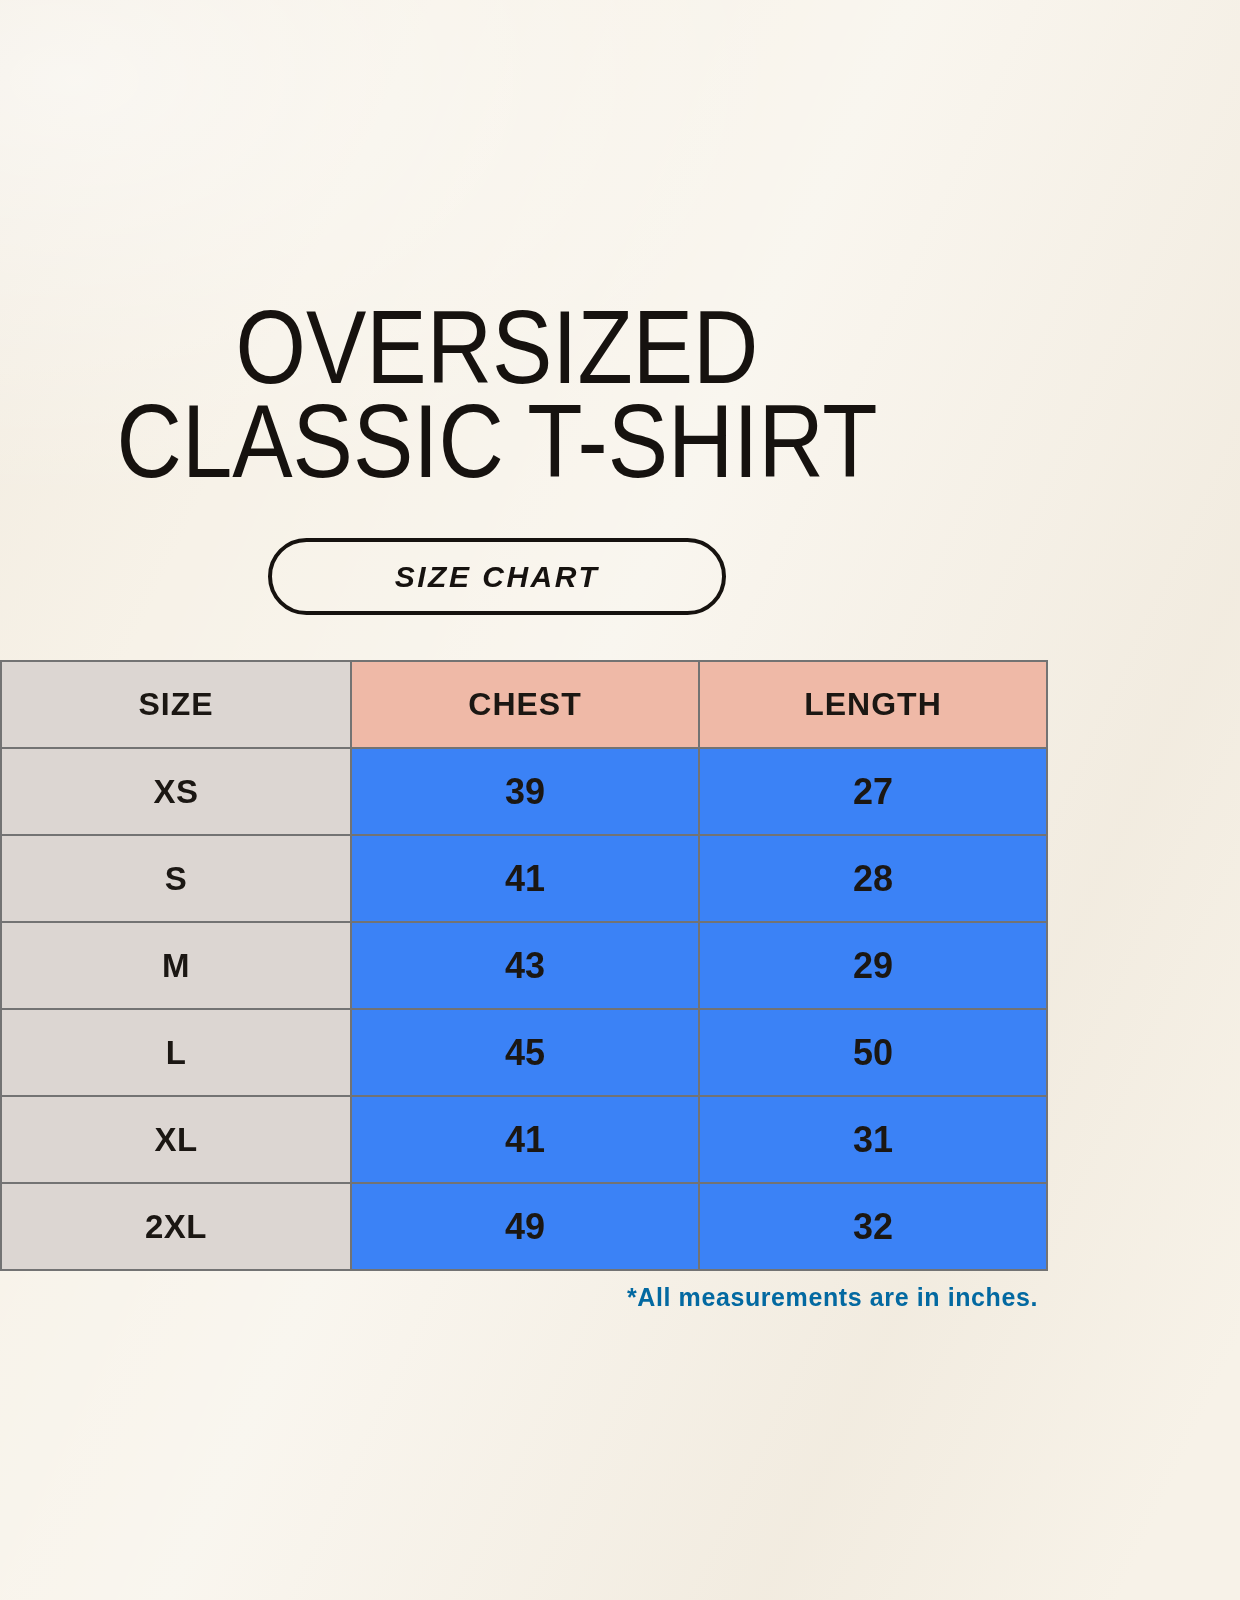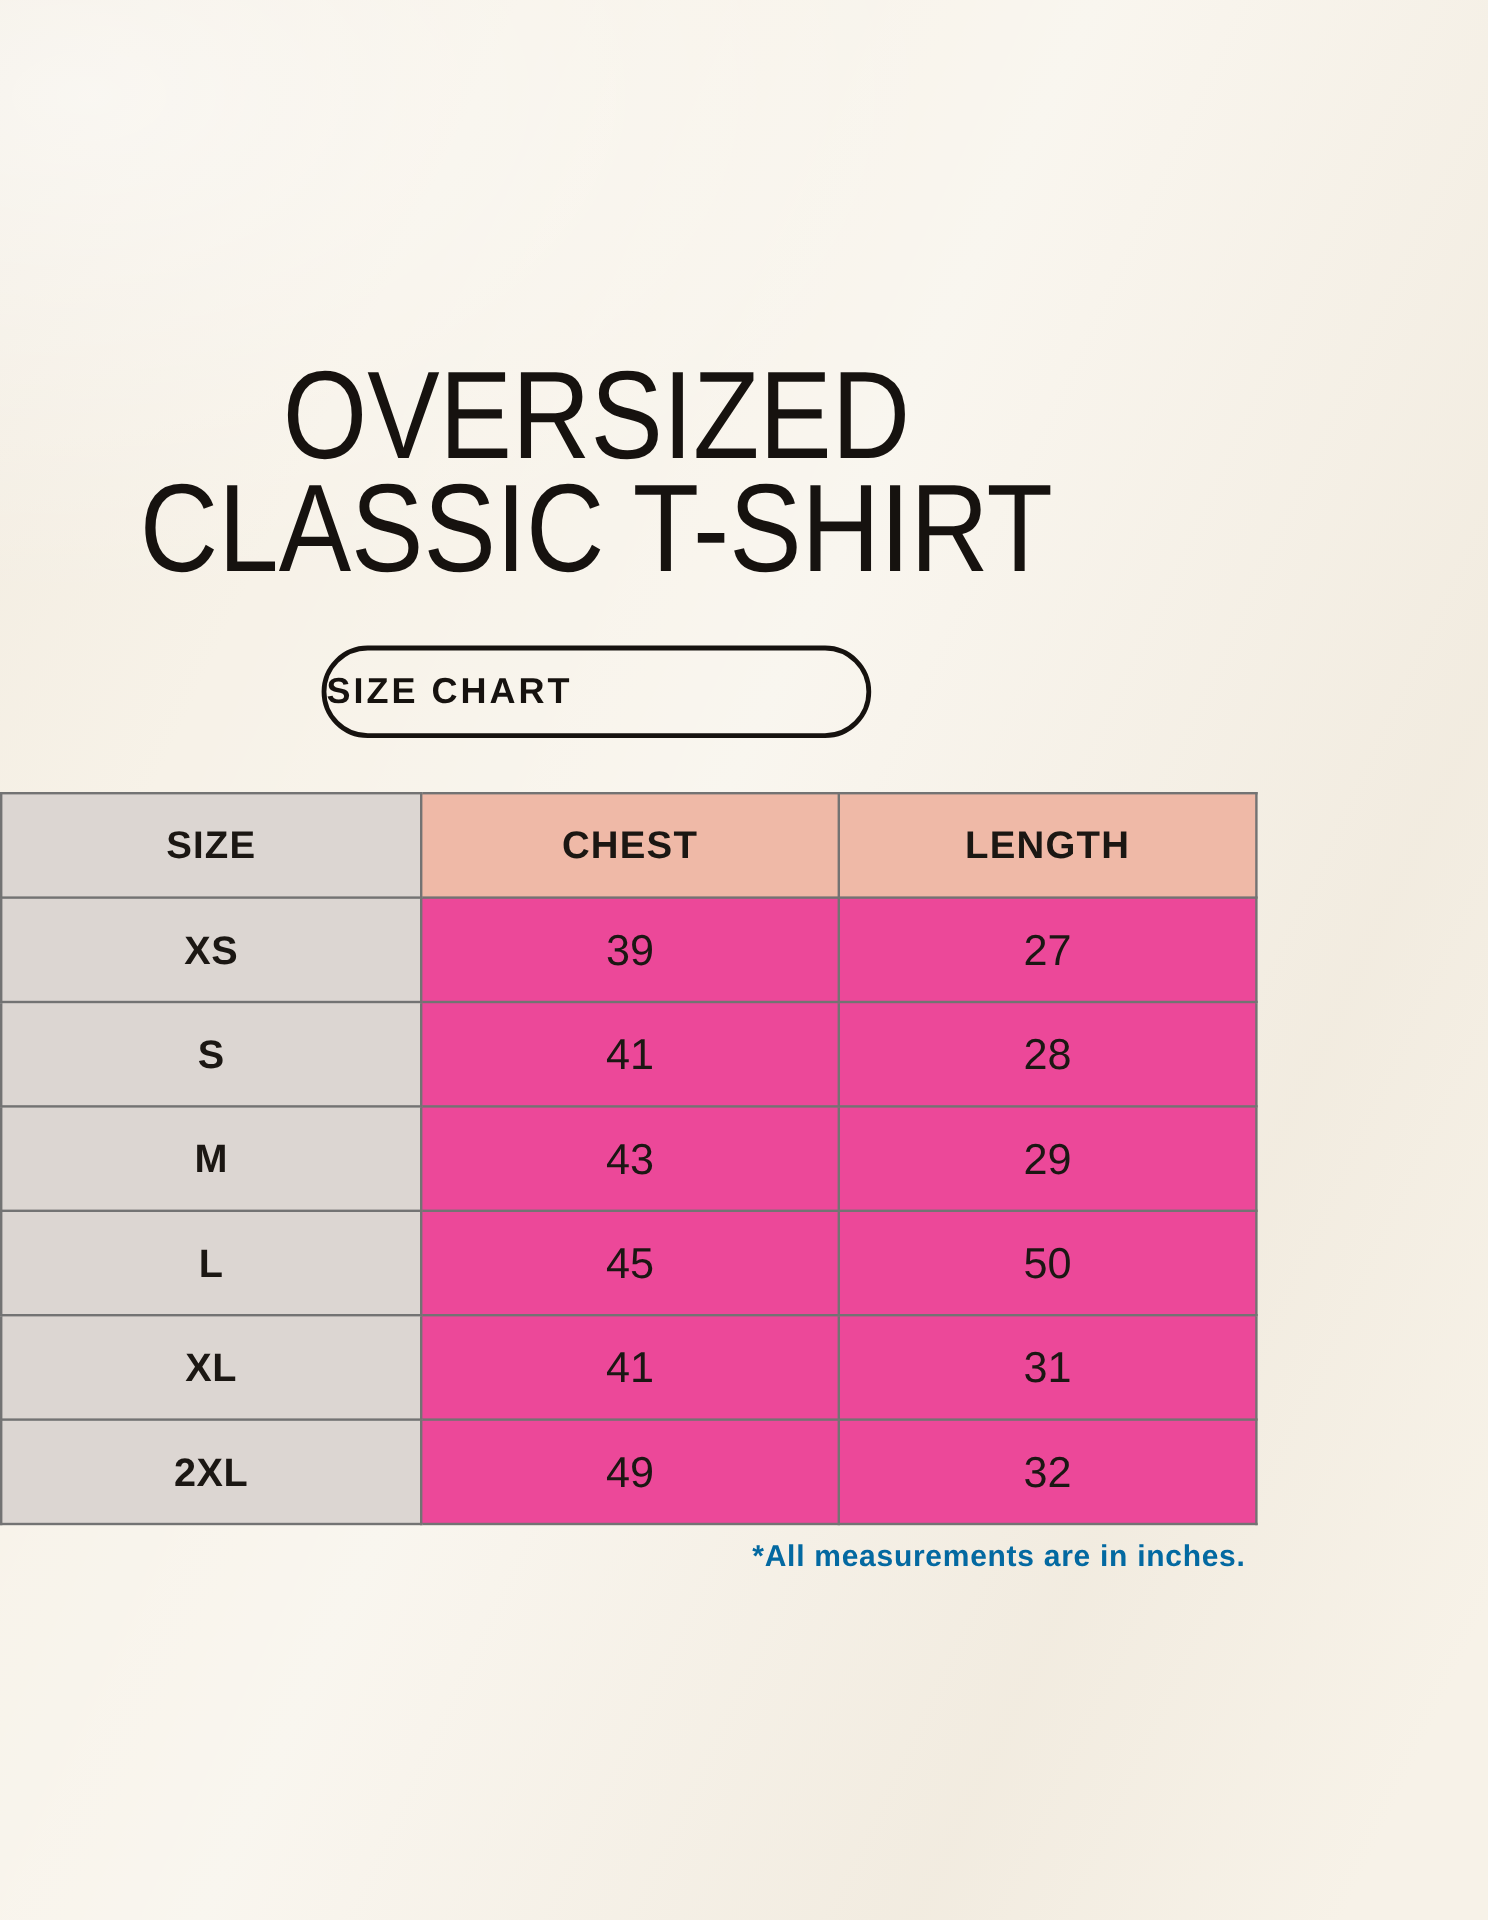--- a/index.html
+++ b/index.html
@@ -46,21 +46,23 @@
 
   
   .pill {
     width: 458px;
     height: 77px;
     margin: 50px auto 0 auto;
     border: 4px solid #16120f;
     border-radius: 42px;
     display: flex;
     align-items: center;
+    justify-content: center;
     background: transparent;
+    font-style: italic;
   }
   .pill span {
     font-size: 30px;
     font-weight: 700;
     letter-spacing: 2.5px;
     color: #16120f;
   }
 
   
   table.size-chart {
@@ -92,23 +94,23 @@
     font-weight: 700;
     letter-spacing: 1px;
   }
   td.row-label {
     background: #dcd6d2;
     font-size: 33px;
     font-weight: 700;
     letter-spacing: 0.5px;
   }
   td.value-cell {
-    background: #ec4899;
+    background: #3b82f6;
     font-size: 36px;
-    font-weight: 400;
+    font-weight: 700;
   }
 
   
   .footnote {
     width: 1046px;
     margin: 12px auto 0 auto;
     text-align: right;
     padding-right: 8px;
     font-size: 25px;
     font-weight: 600;

